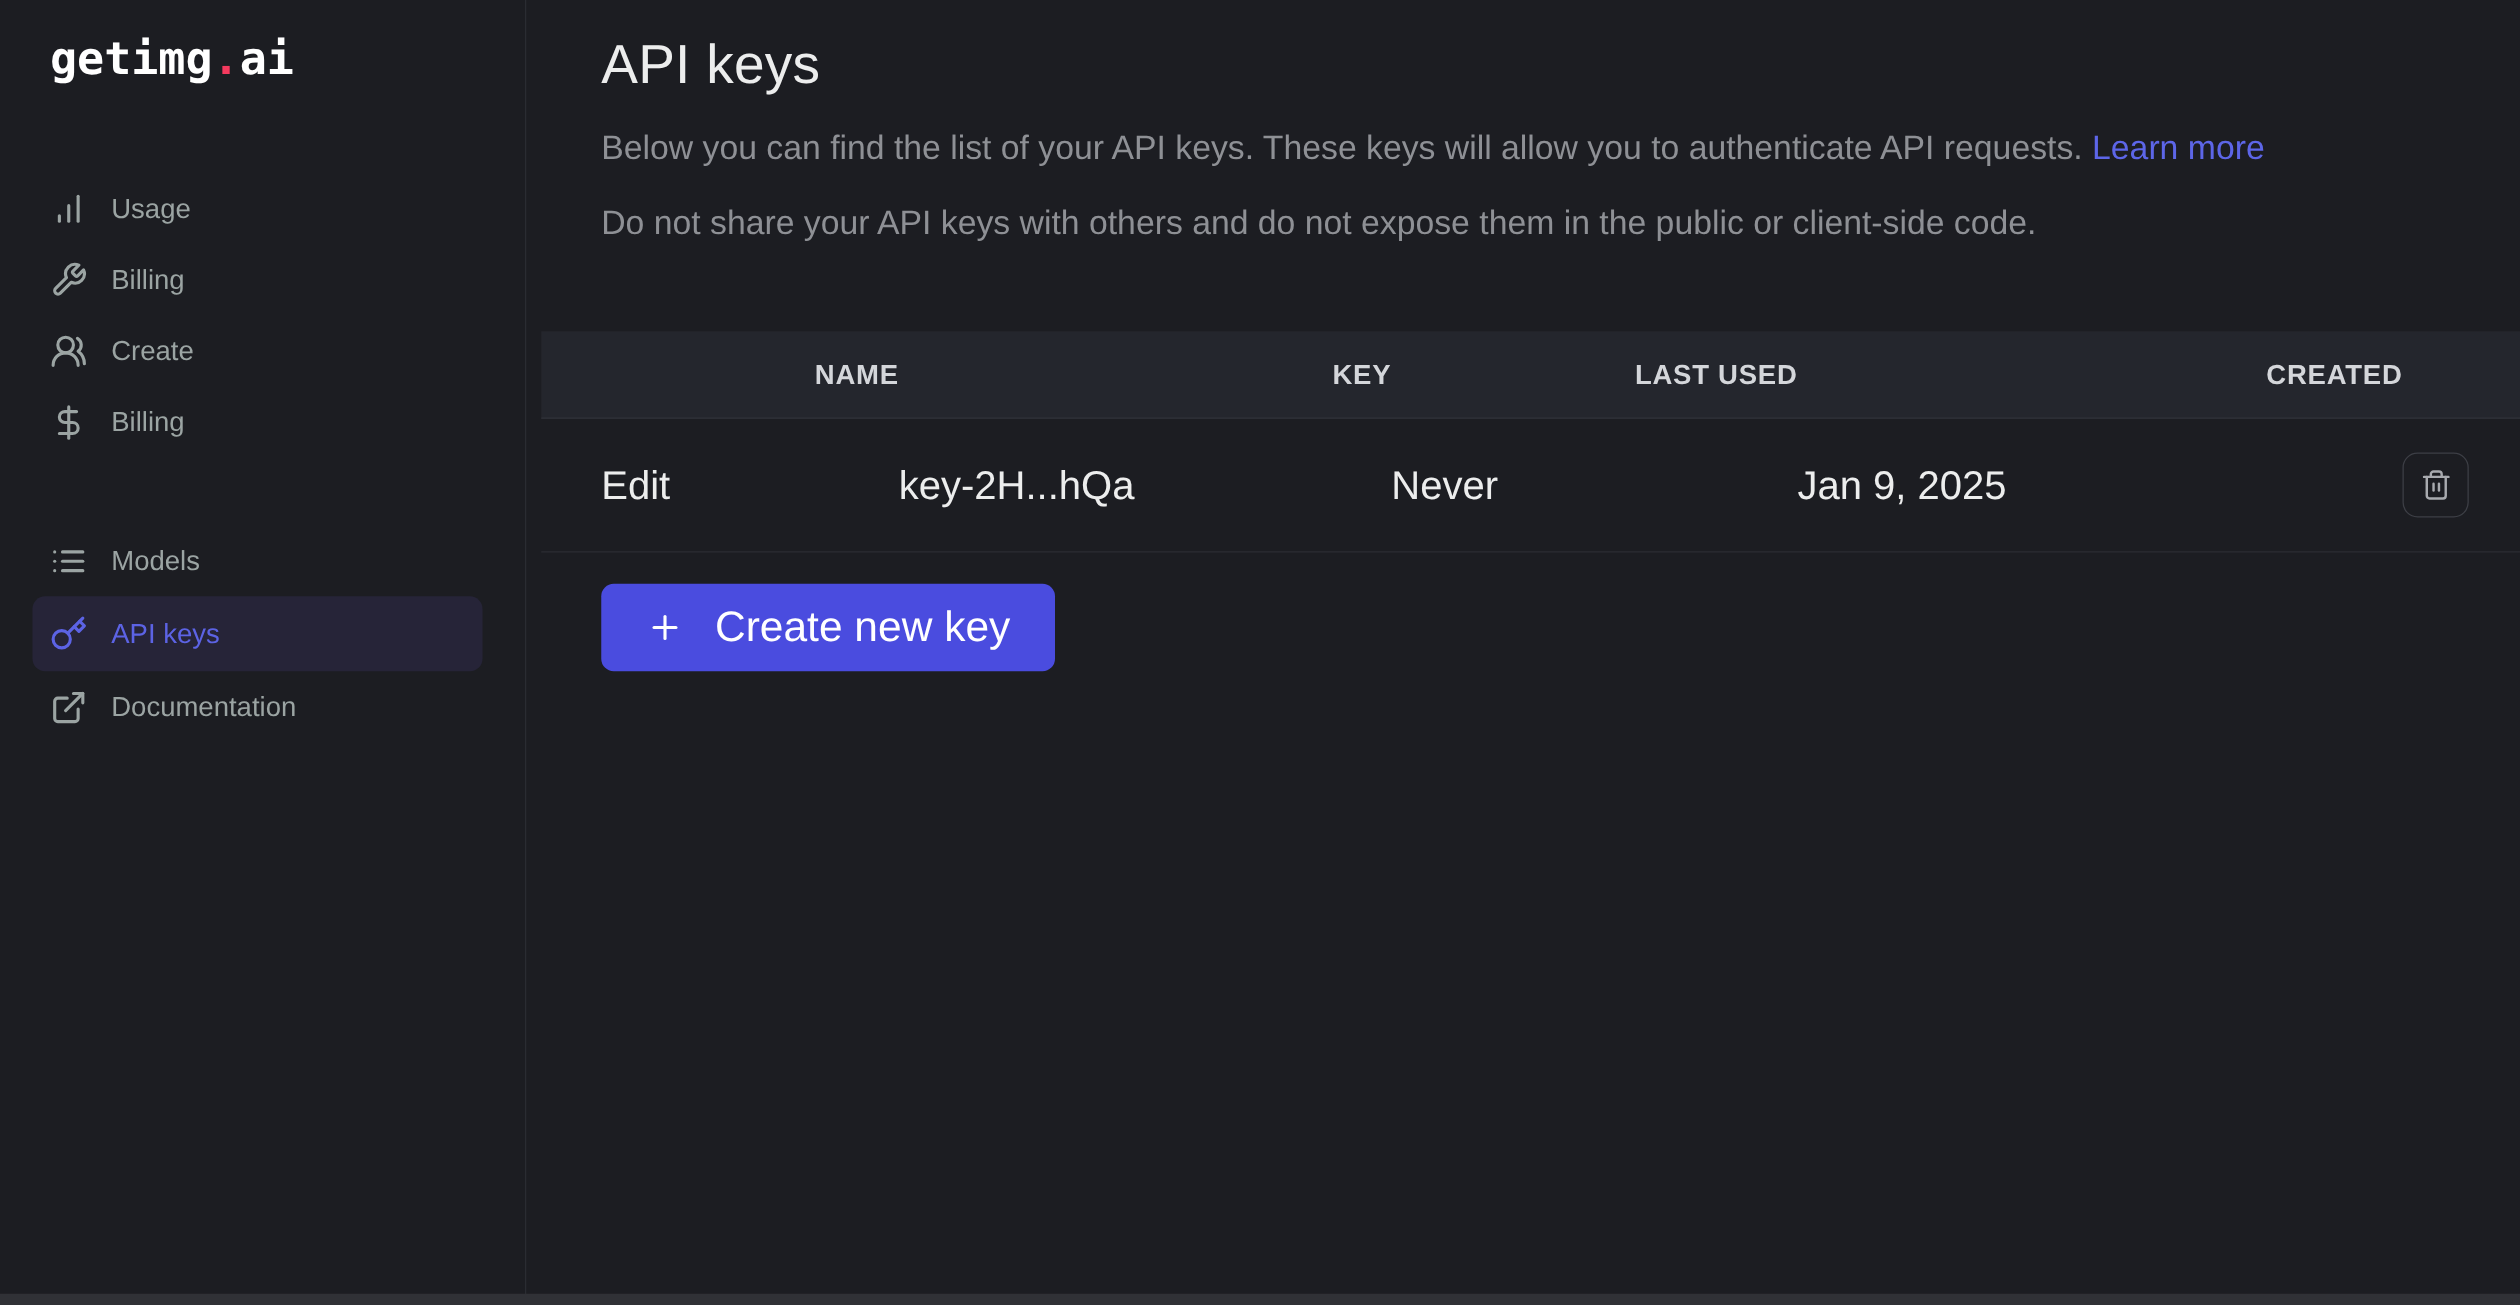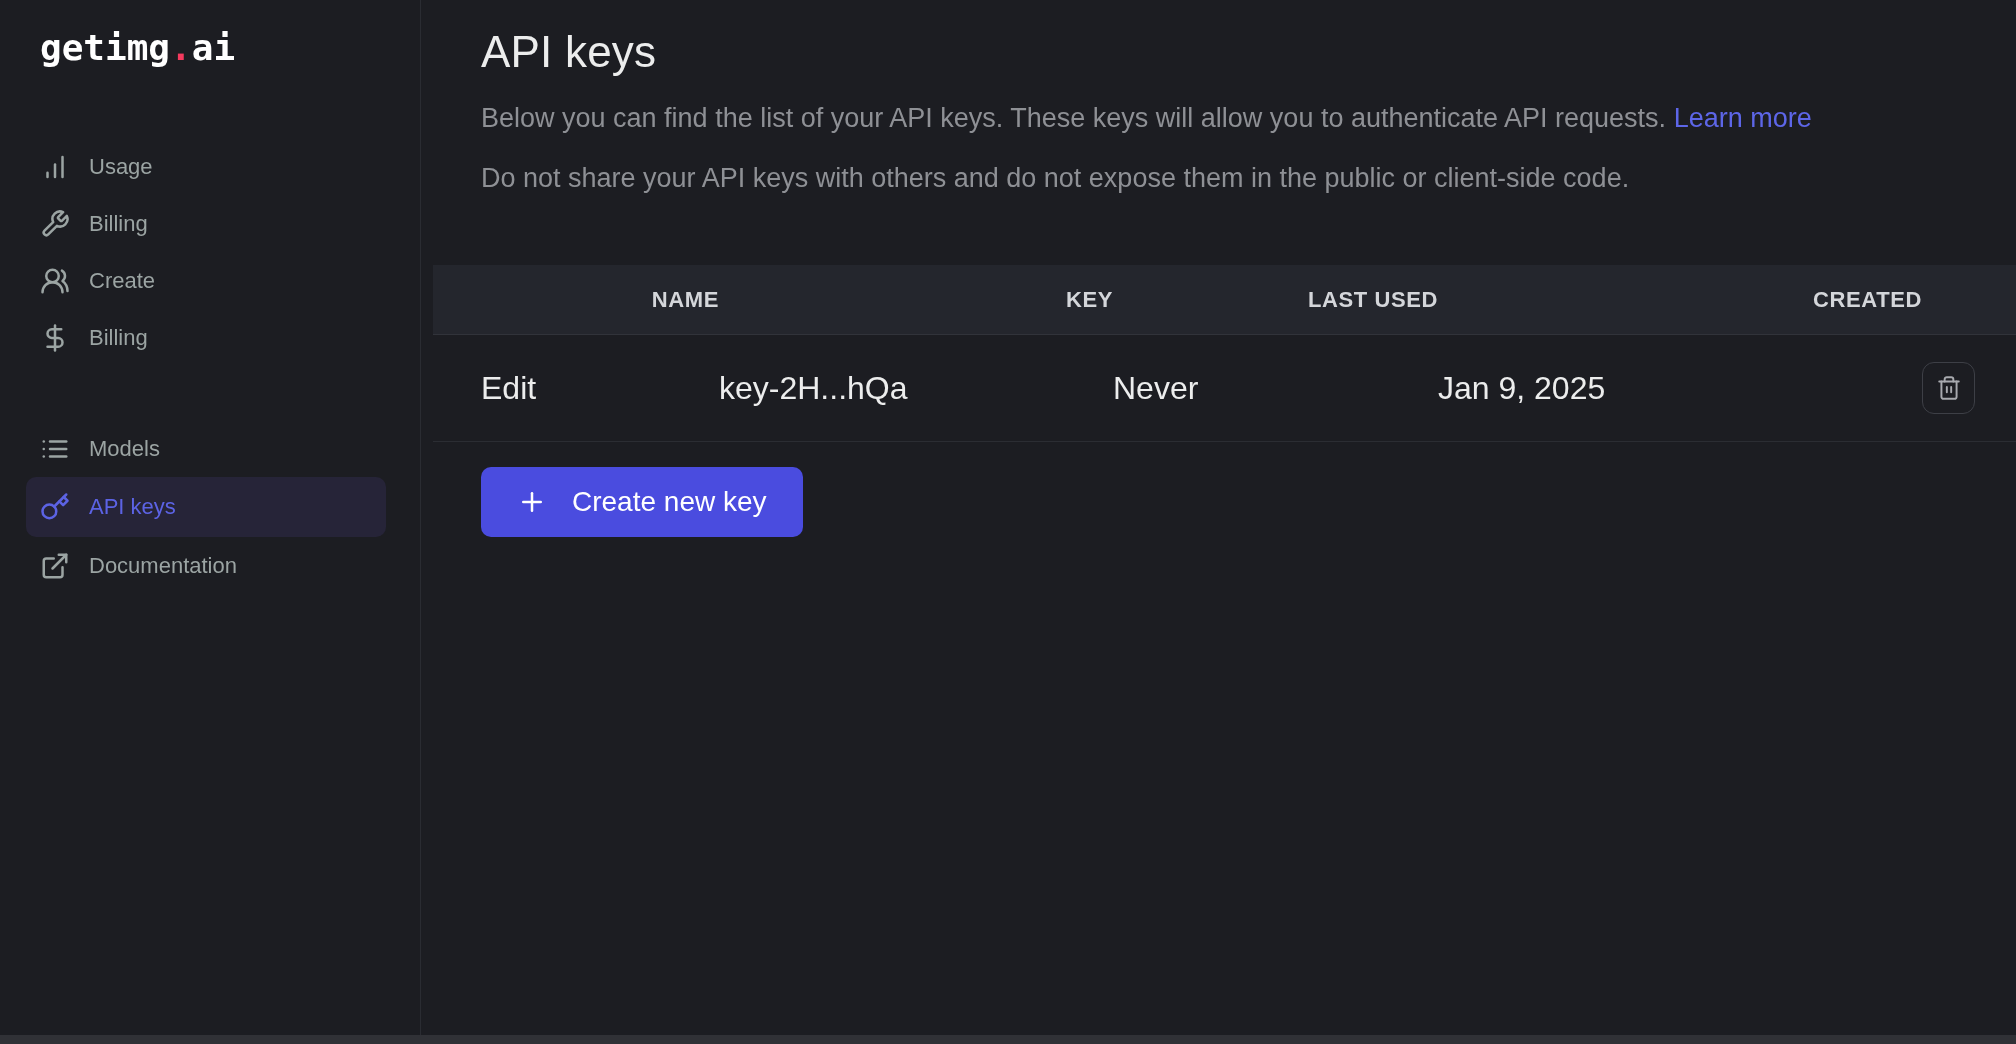--- a/index.html
+++ b/index.html
@@ -74,21 +74,21 @@
     width:53px;height:52px;border-radius:12px;
     border:1px solid var(--trash-border);background:transparent;
     display:flex;align-items:center;justify-content:center;
     cursor:pointer;justify-self:start;padding:0;
   }
   .trash-btn svg{width:26px;height:26px;stroke:var(--trash-icon);fill:none;stroke-width:1.8;stroke-linecap:round;stroke-linejoin:round;}
   
   .create-btn{
     margin:25px 0 0 48px;min-width:318px;height:70px;padding:0 36px;
     background:var(--button-bg);border:none;border-radius:10px;
-    color:#ffffff;font-size:28px;font-family:"Liberation Sans",sans-serif;
+    color:#ffffff;font-size:34px;font-family:"Liberation Sans",sans-serif;
     display:inline-flex;align-items:center;justify-content:center;gap:25px;
     cursor:pointer;
   }
   .create-btn svg{width:30px;height:30px;stroke:#ffffff;fill:none;stroke-width:2;stroke-linecap:round;}
   
   .bottom-bar{
     position:absolute;left:0;right:0;bottom:0;height:9px;
     background:var(--bottom-bar);
   }
 </style>

